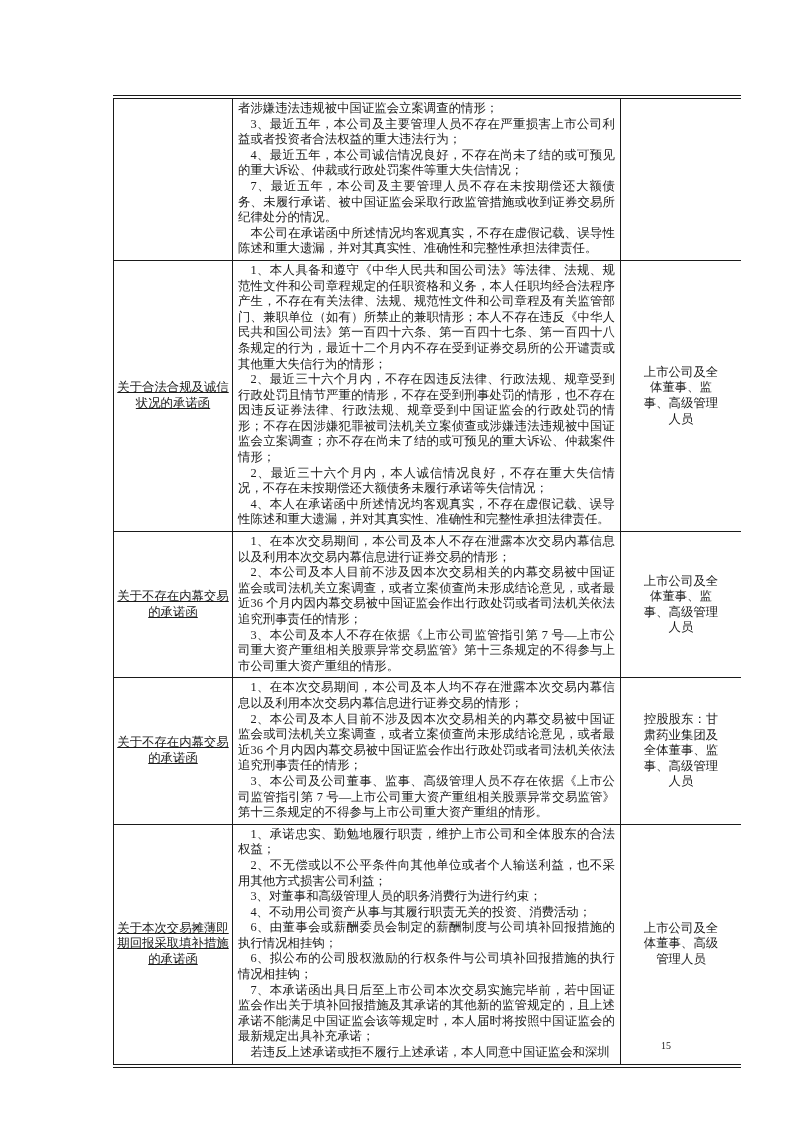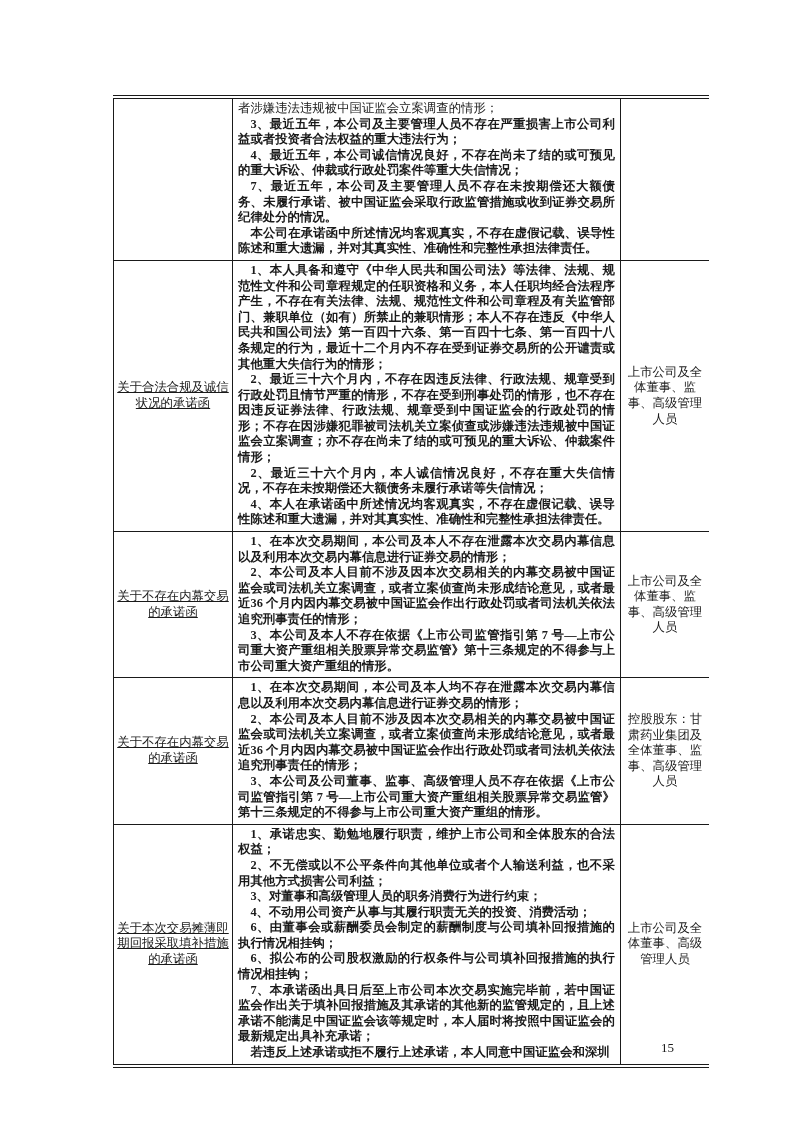--- a/index.html
+++ b/index.html
@@ -50,39 +50,38 @@
   td.c2 {
     width: 377px;
     border-right: 1.4px solid #1a1a1a;
     vertical-align: top;
     padding: 2px 5px 3px 5px;
   }
   td.c3 {
     width: 80px;
     text-align: center;
     vertical-align: middle;
-    padding: 2px 4px;
+    padding: 2px 20px;
   }
   .para {
     margin: 0;
     text-align: justify;
     word-break: break-all;
   }
   .ind {
     text-indent: 1em;
-    font-weight: bold;
   }
   .label, .party {
     text-align: center;
   }
   .pagenum {
     position: absolute;
     left: 661px;
     top: 1040px;
-    font-size: 13px;
+    font-size: 10px;
     color: #1a1a1a;
   }
 </style>
 </head>
 <body>
 
 <div class="sheet">
 
   <table class="doc">
 

